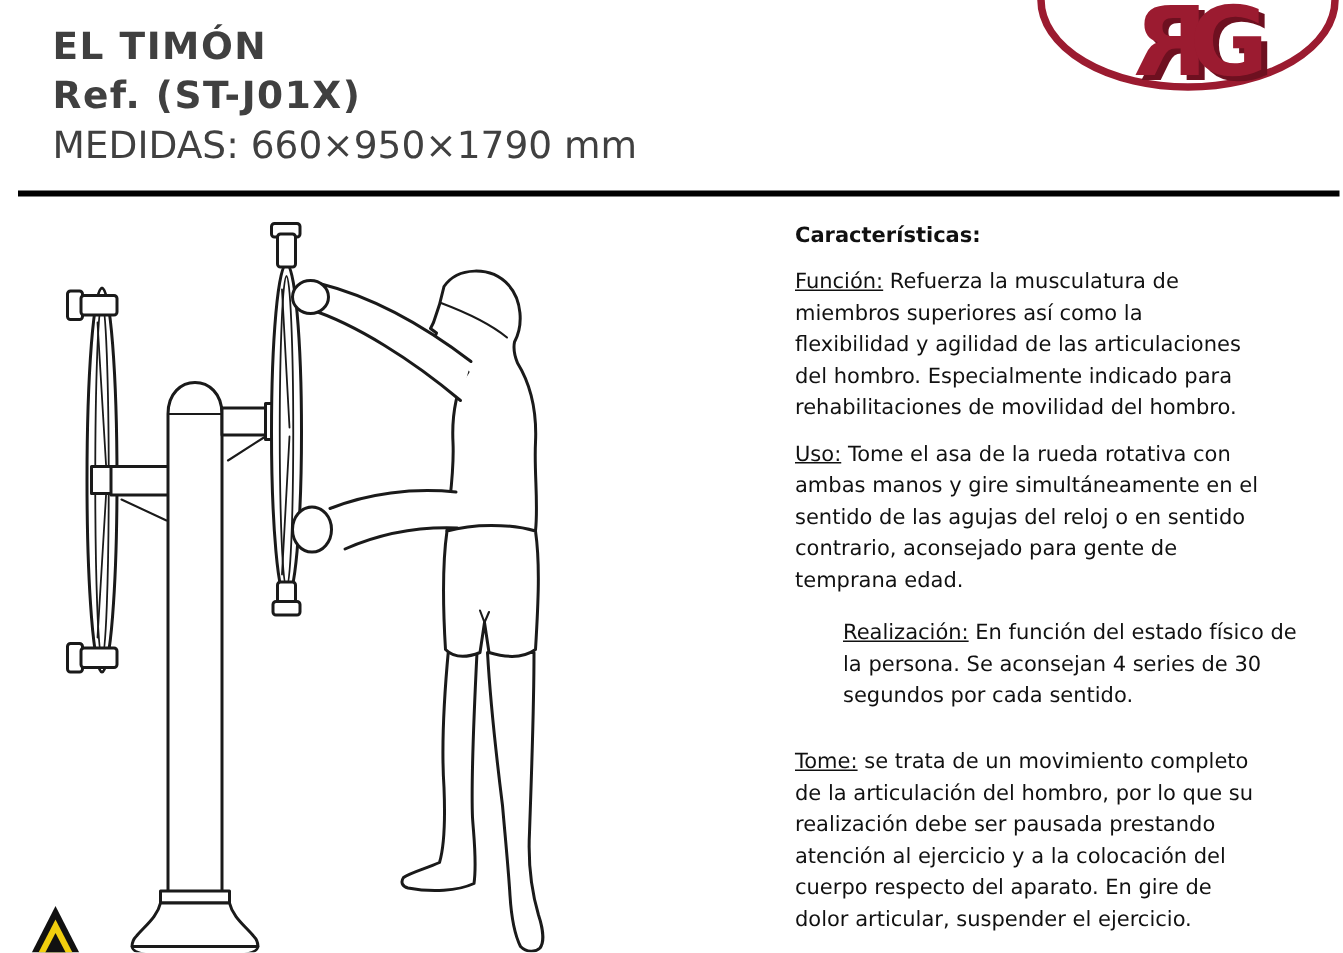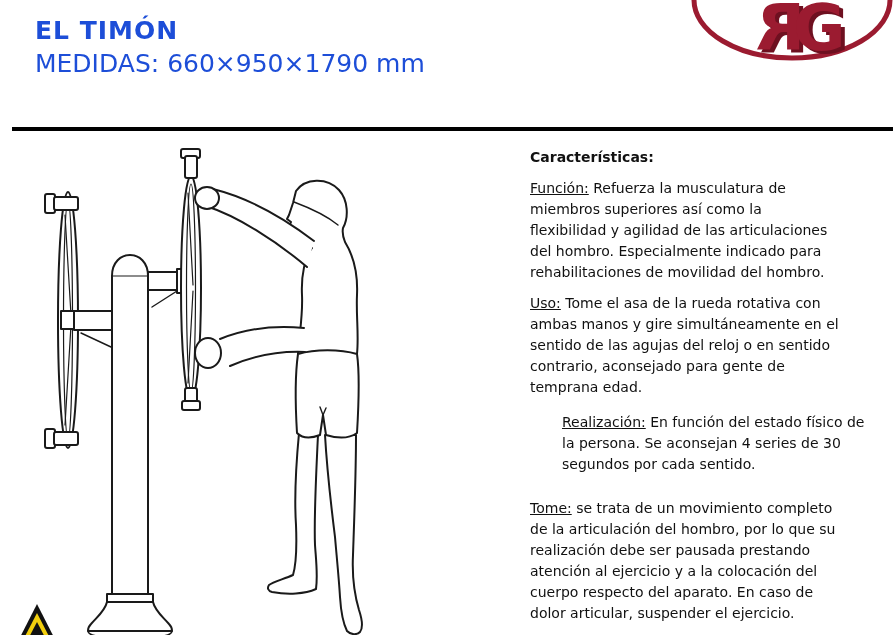--- a/index.html
+++ b/index.html
@@ -7,21 +7,21 @@
     position:relative;
     width:895px;height:635px;
     background:#ffffff;
     overflow:hidden;
     font-family:"DejaVu Sans", sans-serif;
     color:#111;
   }
   
   .title-block{
     position:absolute;left:35px;top:14px;
-    color:#1d4ed8;
+    color:#404040;
     line-height:33px;
     white-space:nowrap;
   }
   .title-l1,.title-l2{font-size:25px;font-weight:bold;letter-spacing:1px;}
   .title-l3{font-size:25px;font-weight:normal;text-align:right;}
   .logo{position:absolute;top:0;right:0;width:215px;height:70px;}
   .divider{
     position:absolute;left:12px;top:127px;width:881px;height:4px;
     background:#000;
   }
@@ -46,20 +46,21 @@
   .sec-2{top:412px;margin-left:32px;}
   .sec-3{top:498px;}
 </style>
 </head>
 <body>
 
 <div class="page">
 
   <div class="title-block">
     <div class="title-l1">EL TIMÓN</div>
+    <div class="title-l2">Ref. (ST-J01X)</div>
     <div class="title-l3">MEDIDAS: 660×950×1790 mm</div>
   </div>
 
   <svg class="logo" viewBox="0 0 215 70">
     <ellipse cx="112" cy="0" rx="98" ry="58" fill="none" stroke="#9b1b30" stroke-width="5"></ellipse>
     <g font-family="'DejaVu Sans', sans-serif" font-size="64" font-weight="bold">
 
       <text x="-129" y="53" transform="scale(-1,1)" fill="#6e1020">R</text>
       <text x="117" y="53" fill="#6e1020">G</text>
 
@@ -177,17 +178,17 @@
 rehabilitaciones de movilidad del hombro.</span></p>
 
     <p class="section sec-2"><span class="lbl">Realización:</span><span class="txt"> En función del estado físico de
 la persona. Se aconsejan 4 series de 30
 segundos por cada sentido.</span></p>
 
     <p class="section sec-3"><span class="lbl">Tome:</span><span class="txt"> se trata de un movimiento completo
 de la articulación del hombro, por lo que su
 realización debe ser pausada prestando
 atención al ejercicio y a la colocación del
-cuerpo respecto del aparato. En caso de
+cuerpo respecto del aparato. En gire de
 dolor articular, suspender el ejercicio.</span></p>
   </div>
 
 </div>
 
 </body></html>

